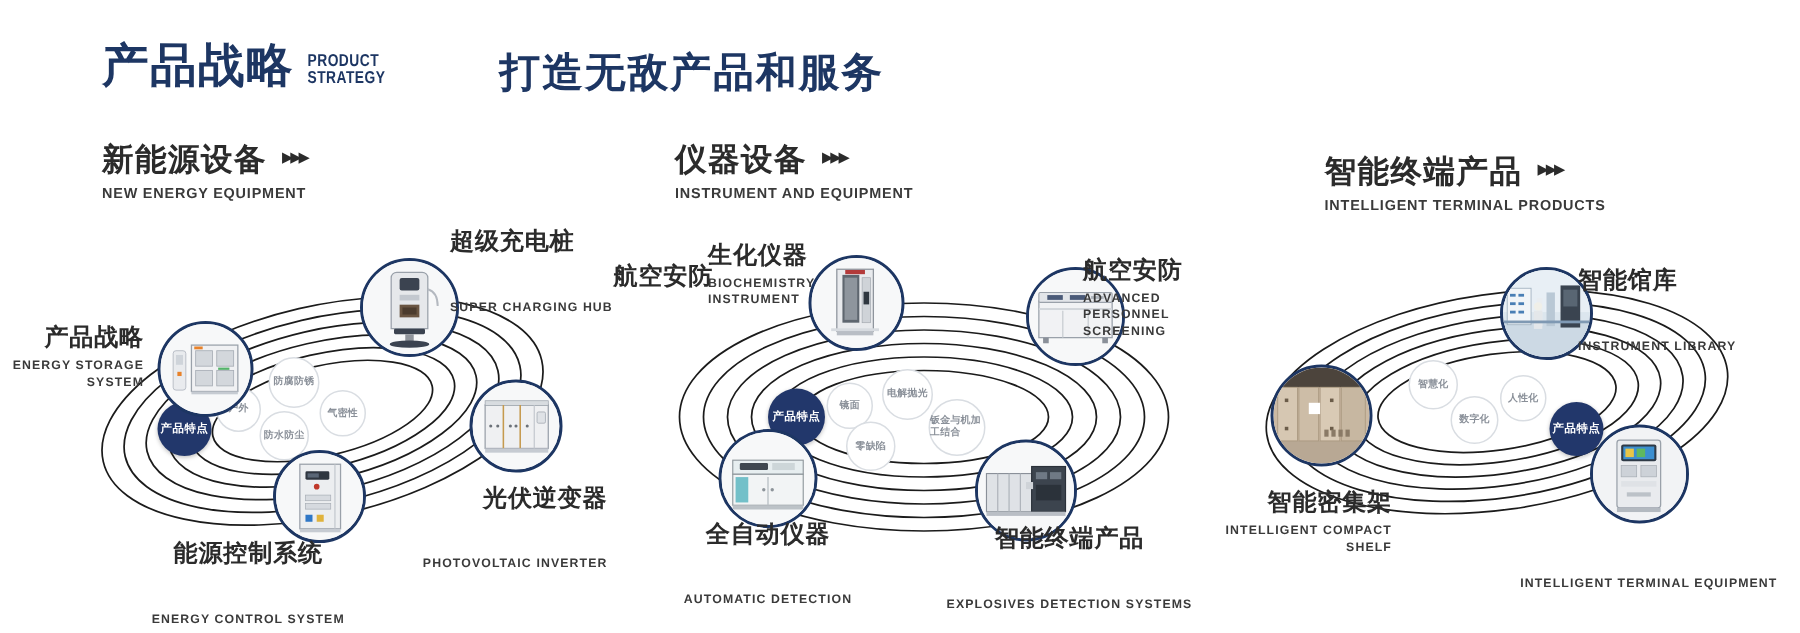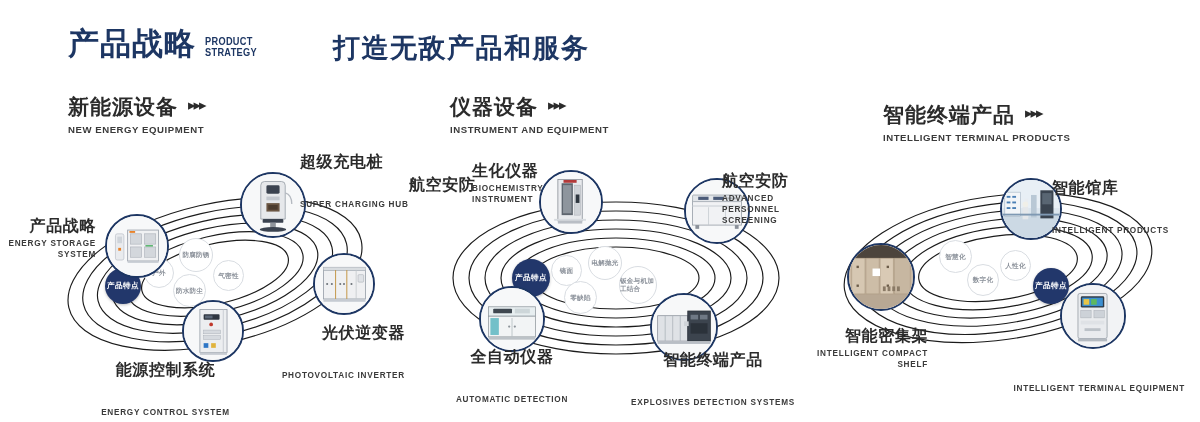--- a/index.html
+++ b/index.html
@@ -387,21 +387,21 @@
             <rect x="41" y="44" width="3" height="5"></rect>
           <rect x="46" y="44" width="3" height="5"></rect>
             <rect x="51" y="44" width="3" height="5"></rect>
         </g>
       </svg>
     </div>
   </div>
 
   <div class="lab" style="left:1052px;top:180px;width:130px;">
     <div class="cn">智能馆库</div>
-    <div class="en w">INTELLIGENT PRODUCTS</div>
+    <div class="en w">INSTRUMENT LIBRARY</div>
   </div>
   <div class="lab right" style="left:930px;top:355px;width:255px;">
     <div class="en w">INTELLIGENT TERMINAL EQUIPMENT</div>
   </div>
   <div class="lab right" style="left:790px;top:328px;width:138px;">
     <div class="cn">智能密集架</div>
     <div class="en">INTELLIGENT COMPACT SHELF</div>
   </div>
 
 </div>

